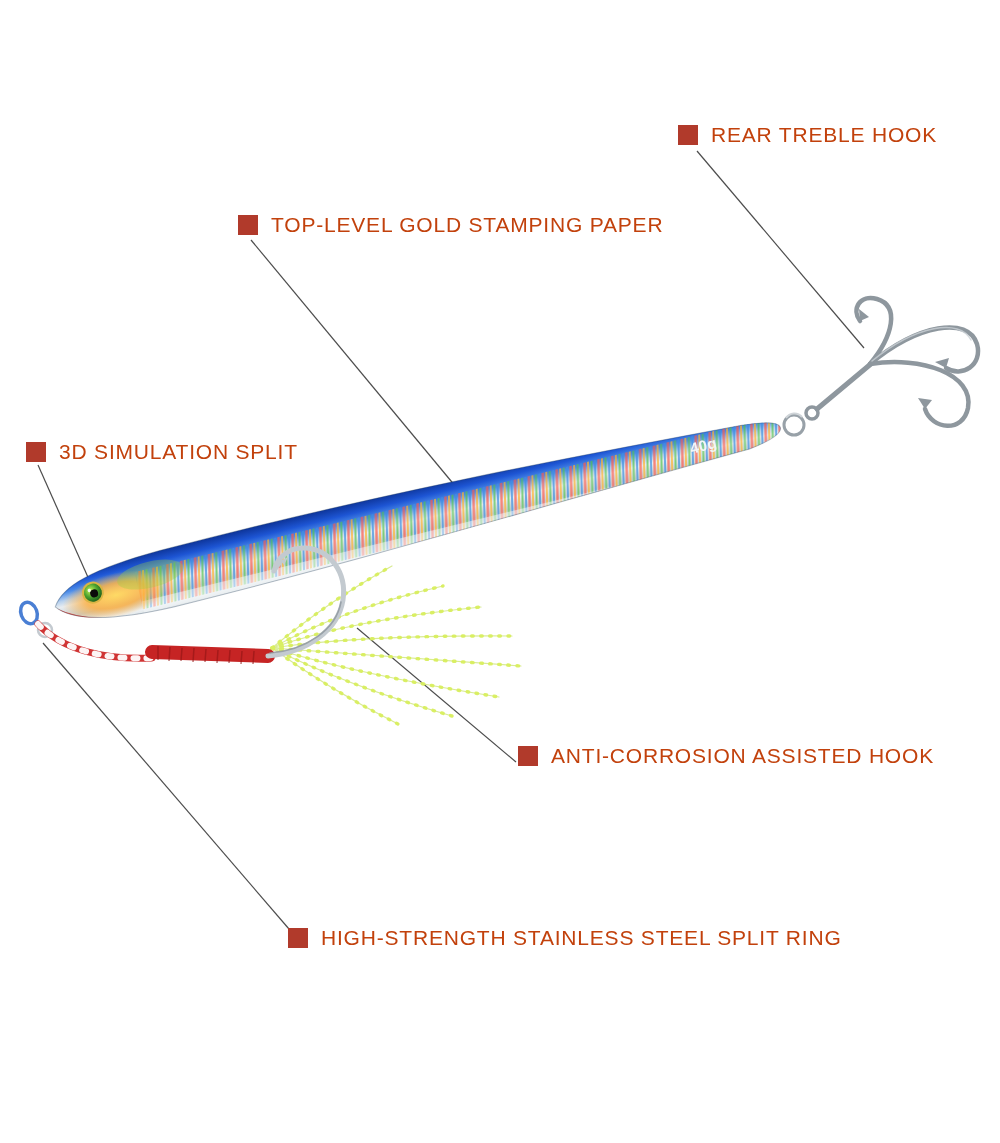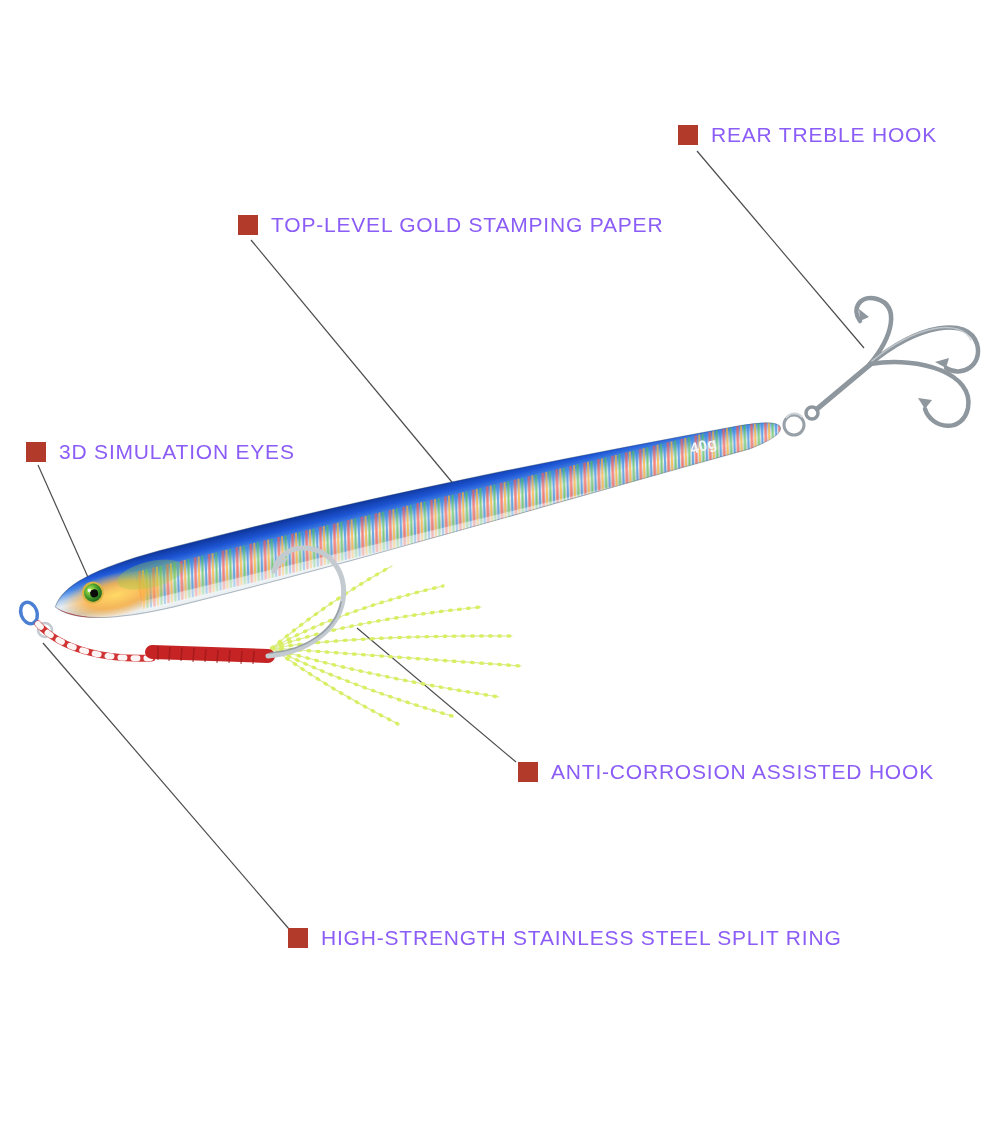--- a/index.html
+++ b/index.html
@@ -24,27 +24,27 @@
     width: 20px;
     height: 20px;
     background: #b13a2b;
     flex: 0 0 auto;
   }
   .label {
     font-family: "Liberation Sans", sans-serif;
     font-size: 21px;
     line-height: 1;
     font-weight: 400;
-    color: #8b5cf6;
+    color: #c2410c;
     letter-spacing: 0.8px;
   }
   #ann-treble { left: 678px; top: 124px; }
   #ann-gold   { left: 238px; top: 214px; justify-content: flex-end; }
   #ann-eyes   { left: 26px;  top: 441px; }
-  #ann-assist { left: 518px; top: 761px; }
+  #ann-assist { left: 518px; top: 745px; }
   #ann-split  { left: 288px; top: 927px; }
 </style>
 </head>
 <body>
 
 <div class="canvas">
 
   <svg class="scene" width="1000" height="1143" viewBox="0 0 1000 1143">
     <defs>
       <linearGradient id="bodyGrad" x1="0" y1="-32" x2="0" y2="30" gradientUnits="userSpaceOnUse">
@@ -173,21 +173,21 @@
     <span class="label">REAR TREBLE HOOK</span>
   </div>
 
   <div class="annotation" id="ann-gold">
     <span class="marker"></span>
     <span class="label">TOP-LEVEL GOLD STAMPING PAPER</span>
   </div>
 
   <div class="annotation" id="ann-eyes">
     <span class="marker"></span>
-    <span class="label">3D SIMULATION EYES</span>
+    <span class="label">3D SIMULATION SPLIT</span>
   </div>
 
   <div class="annotation" id="ann-assist">
     <span class="marker"></span>
     <span class="label">ANTI-CORROSION ASSISTED HOOK</span>
   </div>
 
   <div class="annotation" id="ann-split">
     <span class="marker"></span>
     <span class="label">HIGH-STRENGTH STAINLESS STEEL SPLIT RING</span>

